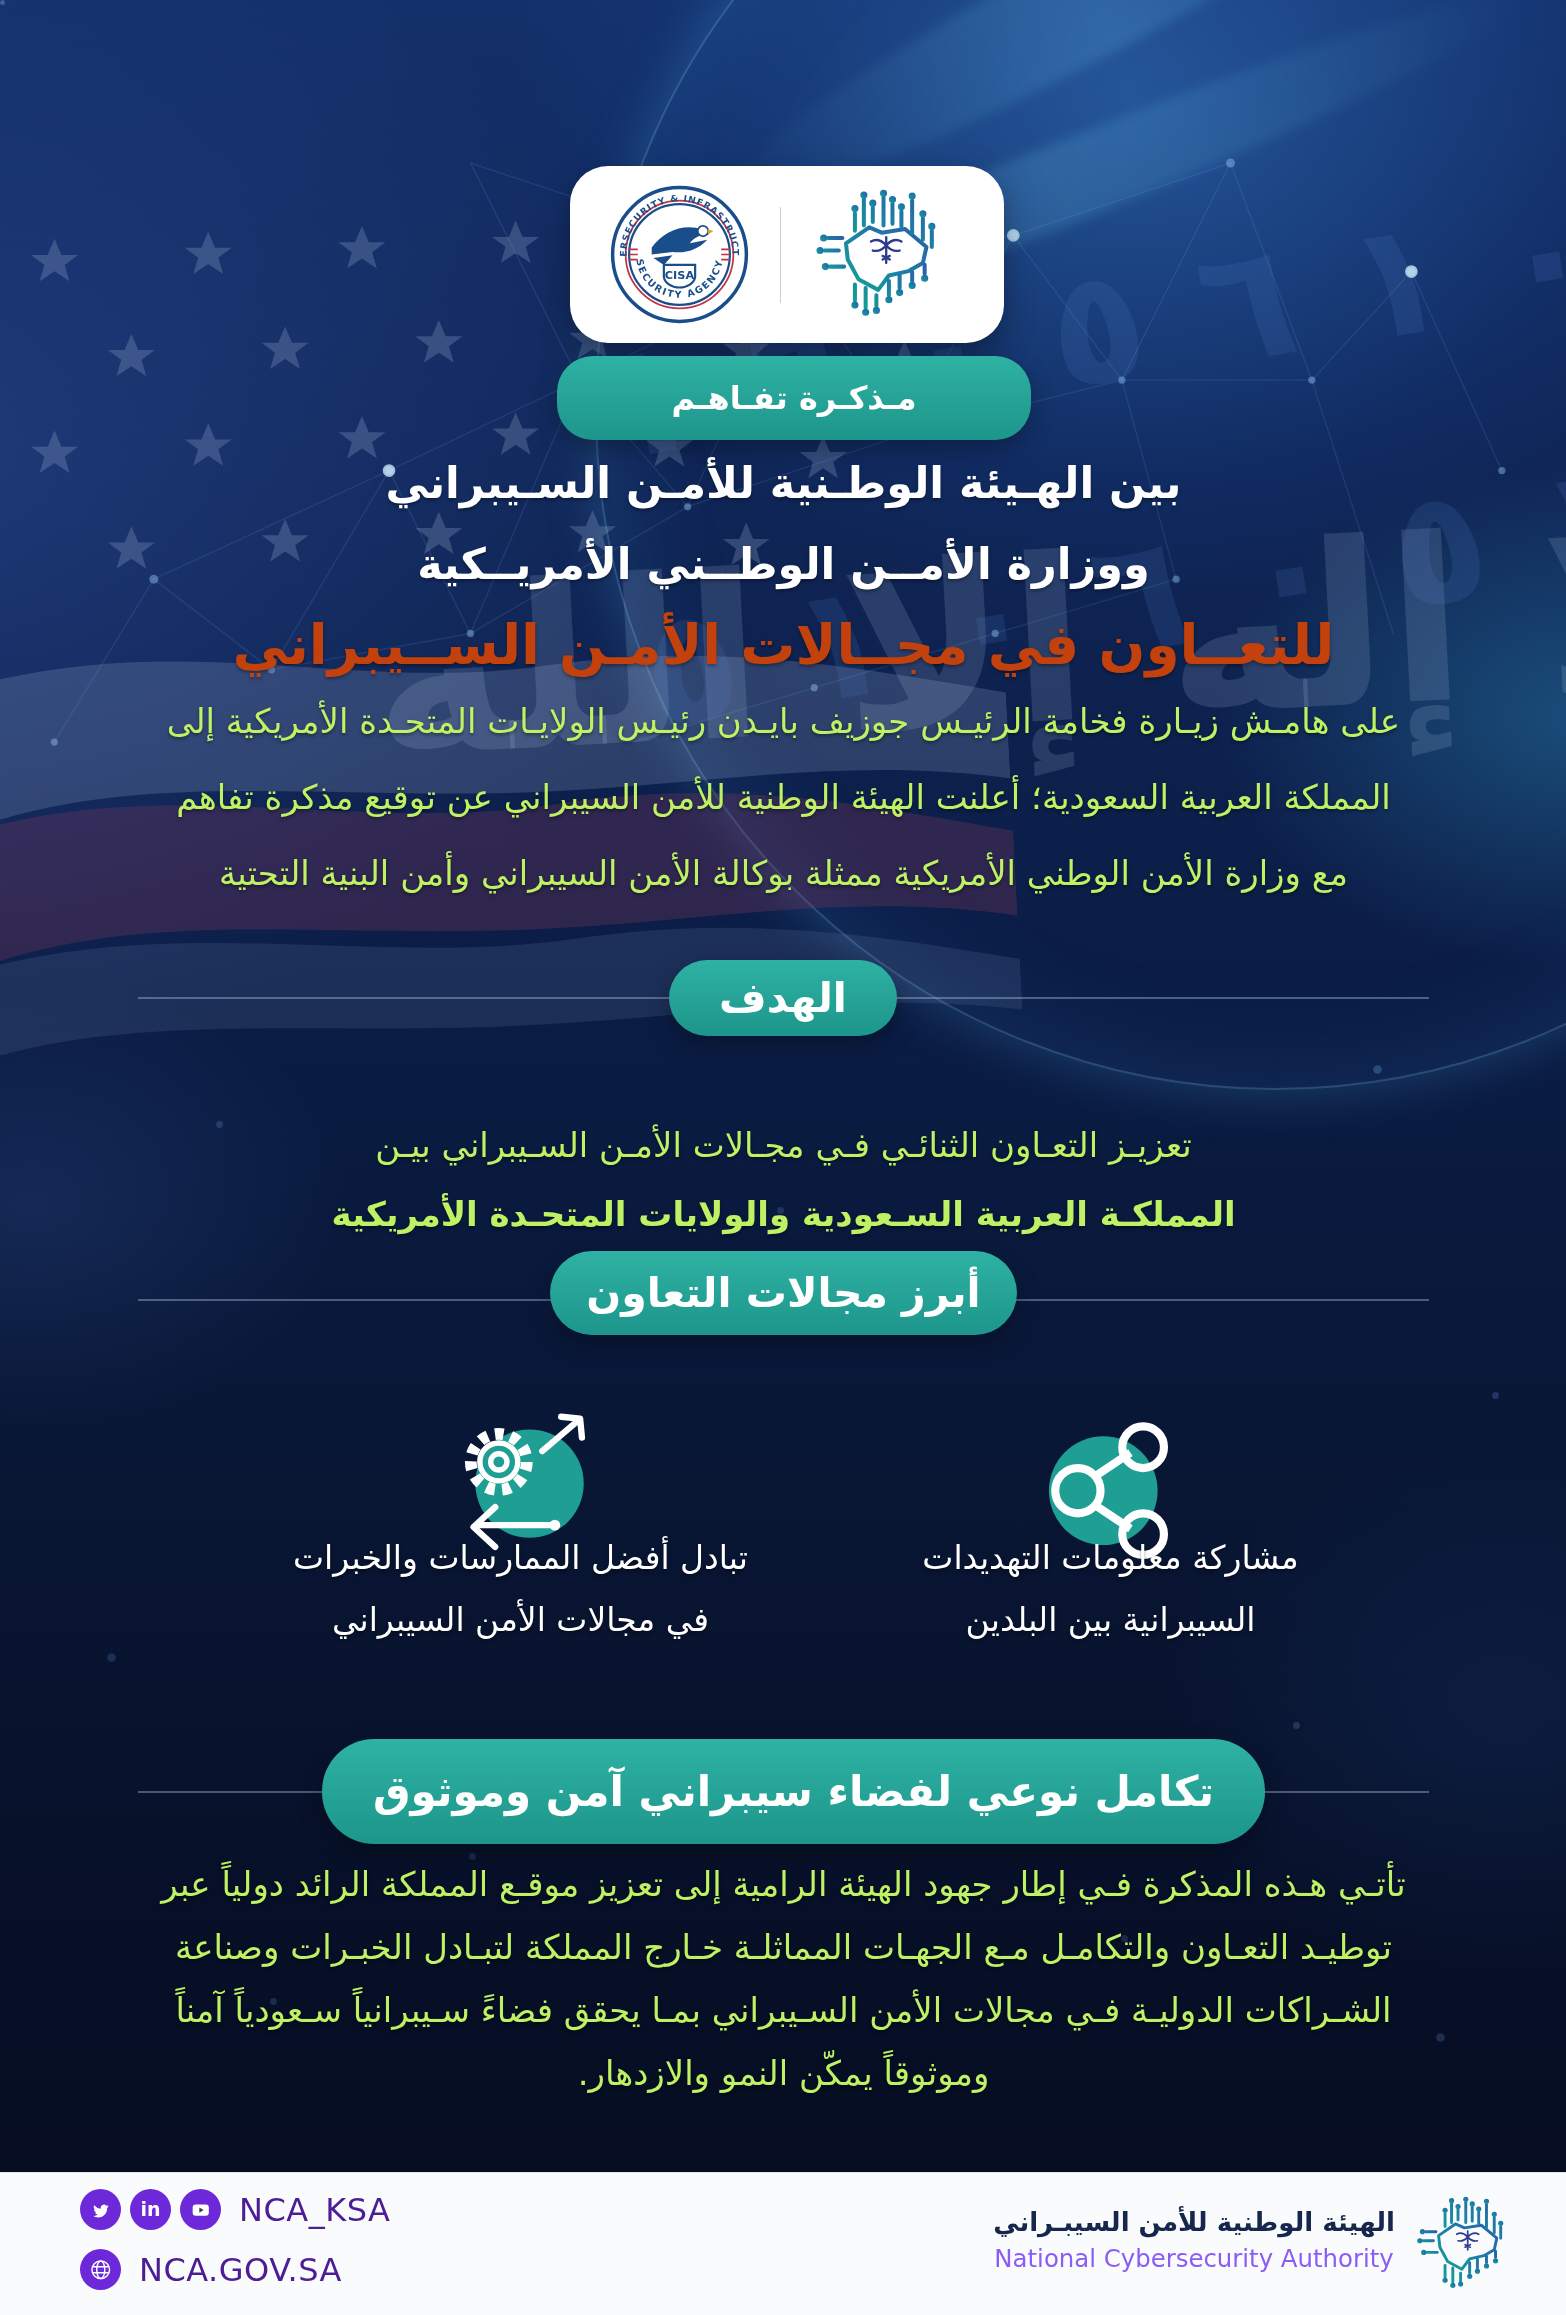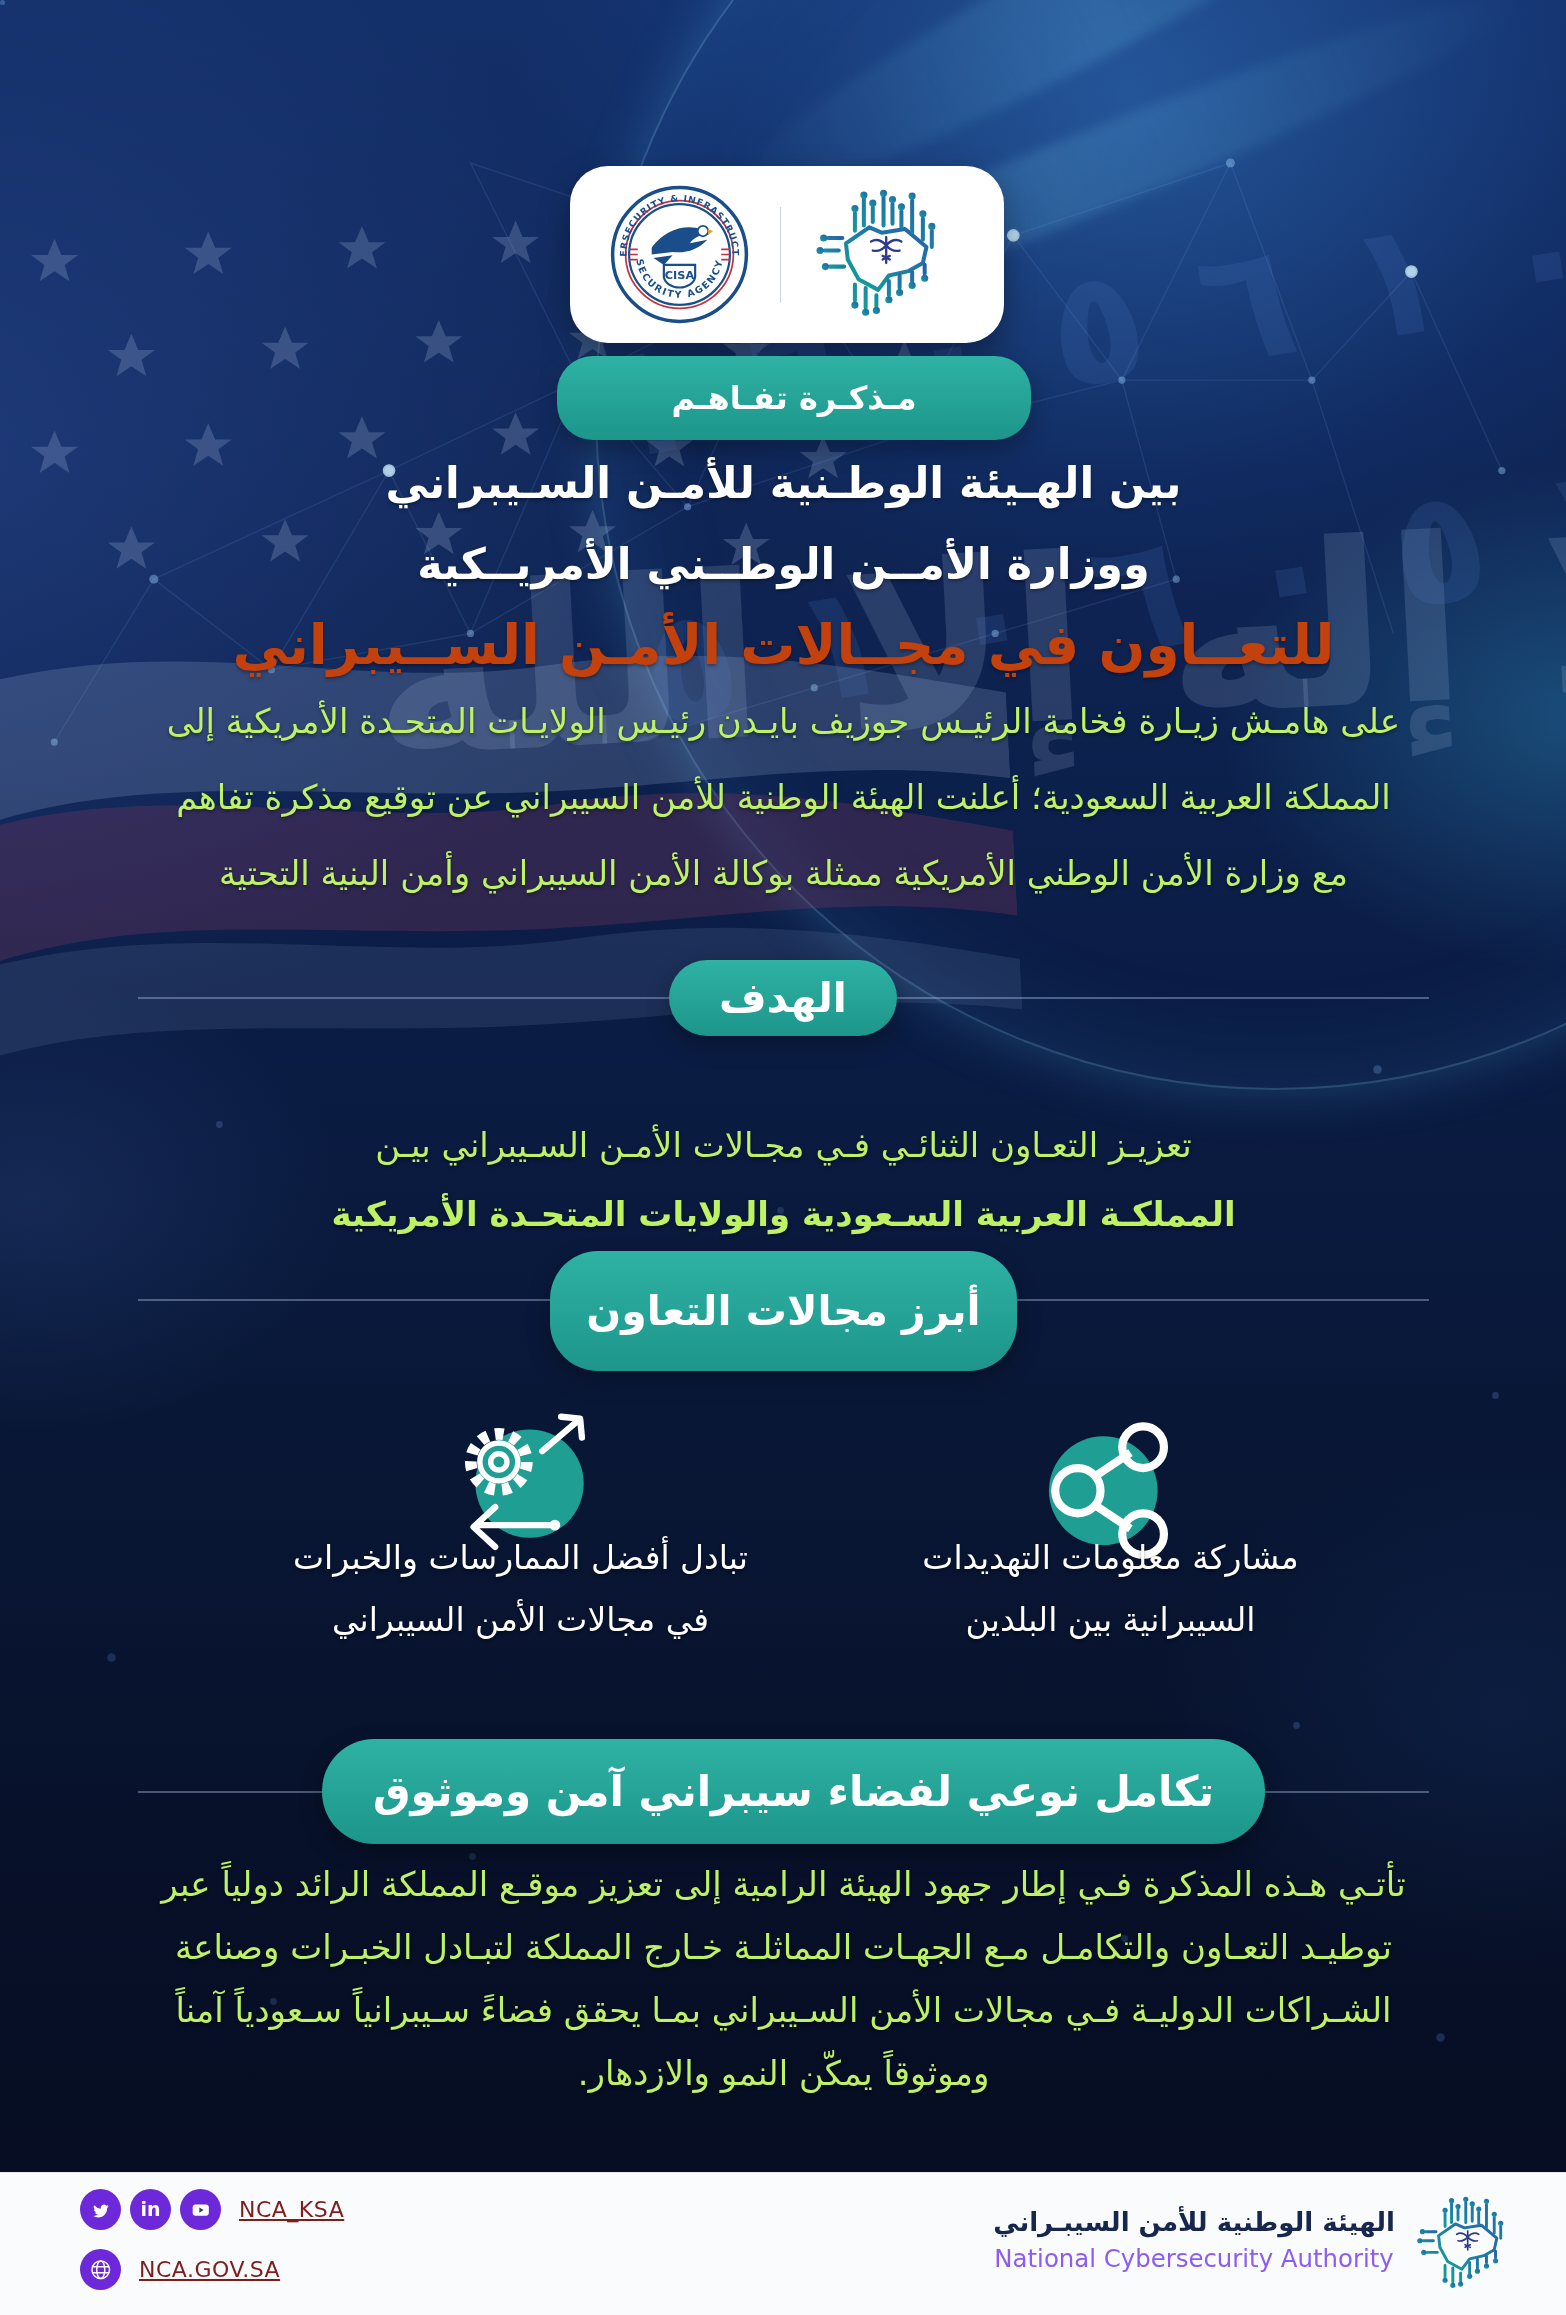--- a/index.html
+++ b/index.html
@@ -50,41 +50,41 @@
   .heading .hl3{color:#c2410c;font-size:55px;}
   .para{position:absolute;left:72px;right:72px;text-align:center;direction:rtl;color:#bef264;
     font-size:34px;line-height:76px;text-shadow:0 1.8px 3.6px rgba(0,0,0,.4);}
   .intro{top:683px;}
   .rule{position:absolute;left:138px;right:138px;height:1.8px;background:rgba(168,188,220,.42);}
   .goal-rule{top:997px;}
   .goal-pill{left:669px;top:960px;width:228px;height:76px;border-radius:38px;font-size:41px;}
   .goal-text{top:1111px;line-height:69px;}
   .goal-text .bold{font-weight:bold;}
   .areas-rule{top:1299px;}
-  .areas-pill{left:550px;top:1251px;width:467px;height:120px;border-radius:48px;font-size:41px;}
+  .areas-pill{left:550px;top:1251px;width:467px;height:84px;border-radius:48px;font-size:41px;}
   .area-icon{position:absolute;}
   .icon-share{left:1038px;top:1411px;}
   .icon-gear{left:441px;top:1404px;}
   .caption{position:absolute;width:579px;text-align:center;direction:rtl;color:#fff;
     font-size:33px;line-height:62px;top:1527px;text-shadow:0 1.8px 3.6px rgba(0,0,0,.4);}
   .cap-right{left:821px;}
   .cap-left{left:231px;}
   .banner-rule{top:1791px;}
   .banner-pill{left:322px;top:1739px;width:943px;height:105px;border-radius:52px;font-size:42px;}
   .closing{top:1853px;line-height:63px;}
   
   .footer{position:absolute;left:0;right:0;bottom:0;height:143px;background:#fafbfc;
     border-top:0.9px solid #e4e7eb;}
   .soc-row{position:absolute;left:80px;display:flex;align-items:center;gap:9px;}
   .row1{top:16.3px;}
   .row2{top:76px;}
   .s-icon{width:41px;height:41px;border-radius:50%;background:#6d28d9;display:flex;
     align-items:center;justify-content:center;color:#fff;}
   .s-icon .in-txt{font-size:19px;font-weight:bold;color:#fff;line-height:1;}
-  .foot-txt{margin-left:9px;font-size:22px;color:#7f1d1d;letter-spacing:0.5px;text-decoration:underline;}
+  .foot-txt{margin-left:9px;font-size:32px;color:#4c1d95;letter-spacing:0.5px;}
   .org{position:absolute;right:172px;top:34px;text-align:center;}
   .org-ar{font-size:26px;font-weight:bold;color:#16264c;direction:rtl;}
   .org-en{font-size:24.4px;color:#8b5cf6;margin-top:7.2px;}
   .foot-logo{position:absolute;right:43px;top:12.7px;}
 </style>
 </head>
 <body>
 
 <div class="page">
 

